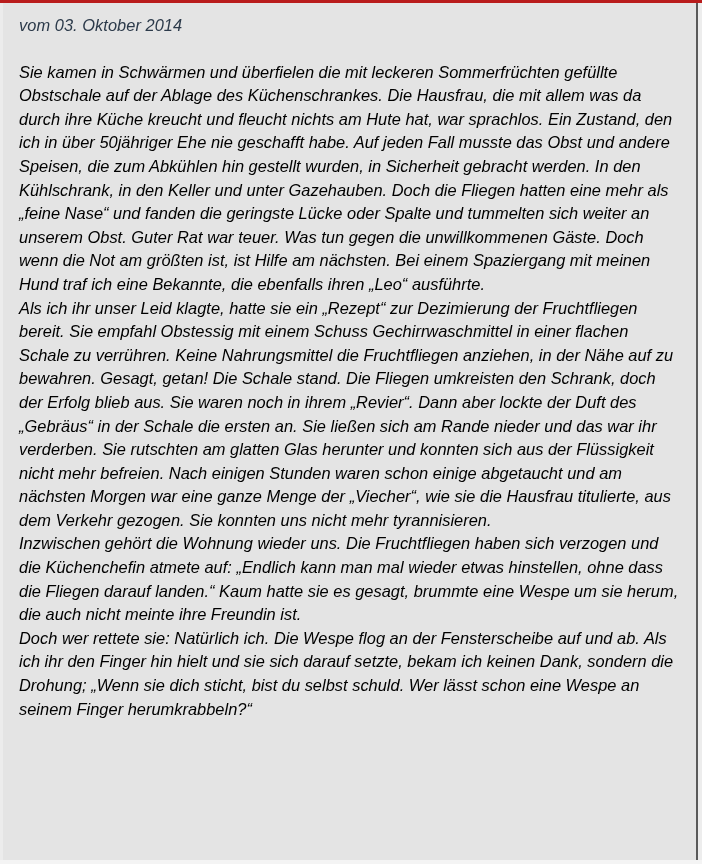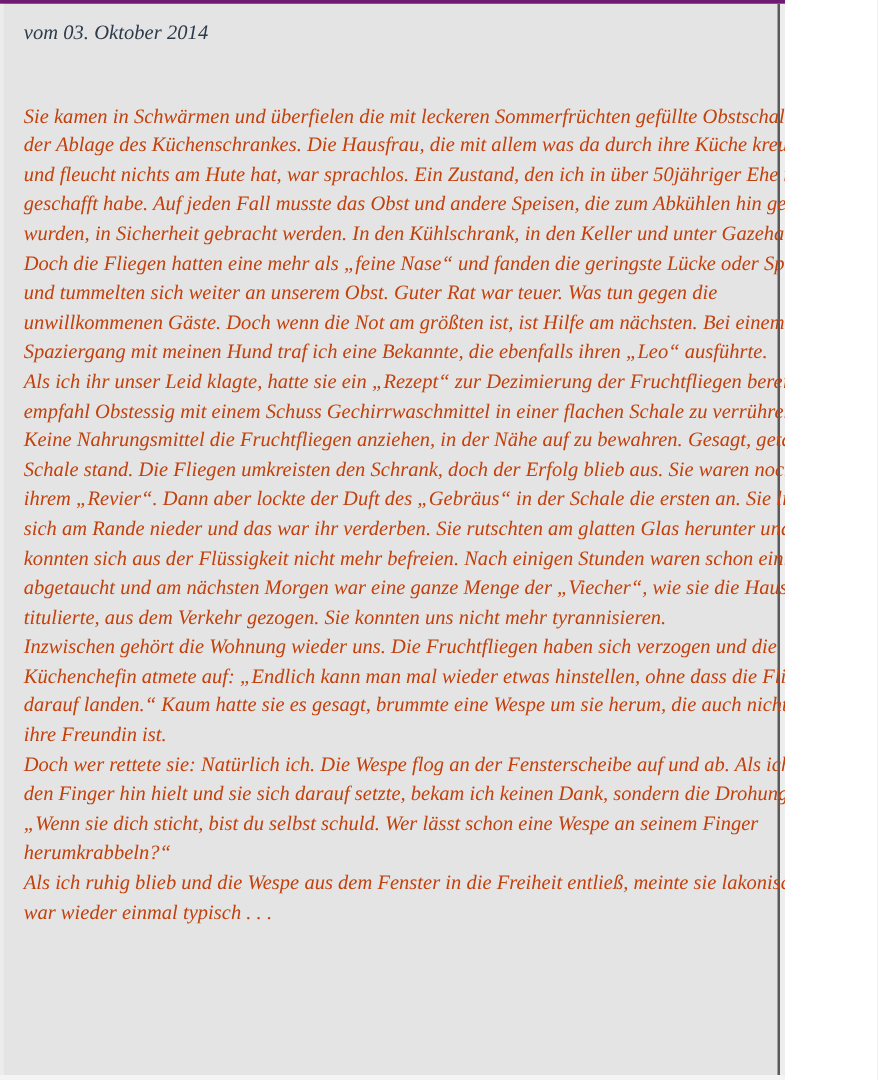--- a/index.html
+++ b/index.html
@@ -10,29 +10,28 @@
   body {
     width: 702px;
     height: 864px;
     overflow: hidden;
     background: #ffffff;
     font-family: "Liberation Sans", sans-serif;
   }
 
   #page {
     position: relative;
-    width: 628px;
+    width: 702px;
     height: 864px;
     box-sizing: border-box;
     background: #e4e4e4;
     
-    border-top: 3px solid #701a75;
+    border-top: 3px solid #b91c1c;
     border-bottom: 4px solid #f4f4f4;
     overflow: hidden;
-    font-family: Liberation Serif, serif;
   }
 
   
   #right-rule {
     position: absolute;
     top: 0;
     bottom: 0;
     right: 4px;
     width: 2px;
     background: #5a5a5a;
@@ -101,22 +100,21 @@
   <div id="left-edge-light"></div>
   <div id="right-rule" style="background: rgb(90, 90, 90);"></div>
   <div id="right-edge-light"></div>
 
   <div id="content">
 
     <div class="dateline" style="color: rgb(44, 58, 74);">vom 03. Oktober 2014</div>
 
     <div class="spacer"></div>
 
-    <div class="body-text" style="color: #c2410c; margin-top: 20px;">
+    <div class="body-text" style="color: #000000;">
       <p class="para">Sie kamen in Schwärmen und überfielen die mit leckeren Sommerfrüchten gefüllte Obstschale auf der Ablage des Küchenschrankes. Die Hausfrau, die mit allem was da durch ihre Küche kreucht und fleucht nichts am Hute hat, war sprachlos. Ein Zustand, den ich in über 50jähriger Ehe nie geschafft habe. Auf jeden Fall musste das Obst und andere Speisen, die zum Abkühlen hin gestellt wurden, in Sicherheit gebracht werden. In den Kühlschrank, in den Keller und unter Gazehauben. Doch die Fliegen hatten eine mehr als „feine Nase“ und fanden die geringste Lücke oder Spalte und tummelten sich weiter an unserem Obst. Guter Rat war teuer. Was tun gegen die unwillkommenen Gäste. Doch wenn die Not am größten ist, ist Hilfe am nächsten. Bei einem Spaziergang mit meinen Hund traf ich eine Bekannte, die ebenfalls ihren „Leo“ ausführte.</p>
       <p class="para">Als ich ihr unser Leid klagte, hatte sie ein „Rezept“ zur Dezimierung der Fruchtfliegen bereit. Sie empfahl Obstessig mit einem Schuss Gechirrwaschmittel in einer flachen Schale zu verrühren. Keine Nahrungsmittel die Fruchtfliegen anziehen, in der Nähe auf zu bewahren. Gesagt, getan! Die Schale stand. Die Fliegen umkreisten den Schrank, doch der Erfolg blieb aus. Sie waren noch in ihrem „Revier“. Dann aber lockte der Duft des „Gebräus“ in der Schale die ersten an. Sie ließen sich am Rande nieder und das war ihr verderben. Sie rutschten am glatten Glas herunter und konnten sich aus der Flüssigkeit nicht mehr befreien. Nach einigen Stunden waren schon einige abgetaucht und am nächsten Morgen war eine ganze Menge der „Viecher“, wie sie die Hausfrau titulierte, aus dem Verkehr gezogen. Sie konnten uns nicht mehr tyrannisieren.</p>
       <p class="para">Inzwischen gehört die Wohnung wieder uns. Die Fruchtfliegen haben sich verzogen und die Küchenchefin atmete auf: „Endlich kann man mal wieder etwas hinstellen, ohne dass die Fliegen darauf landen.“ Kaum hatte sie es gesagt, brummte eine Wespe um sie herum, die auch nicht meinte ihre Freundin ist.</p>
       <p class="para">Doch wer rettete sie: Natürlich ich. Die Wespe flog an der Fensterscheibe auf und ab. Als ich ihr den Finger hin hielt und sie sich darauf setzte, bekam ich keinen Dank, sondern die Drohung; „Wenn sie dich sticht, bist du selbst schuld. Wer lässt schon eine Wespe an seinem Finger herumkrabbeln?“</p>
-      <p class="para">Als ich ruhig blieb und die Wespe aus dem Fenster in die Freiheit entließ, meinte sie lakonisch das war wieder einmal typisch . . .</p>
     </div>
 
   </div>
 </div>
 
 </body></html>

